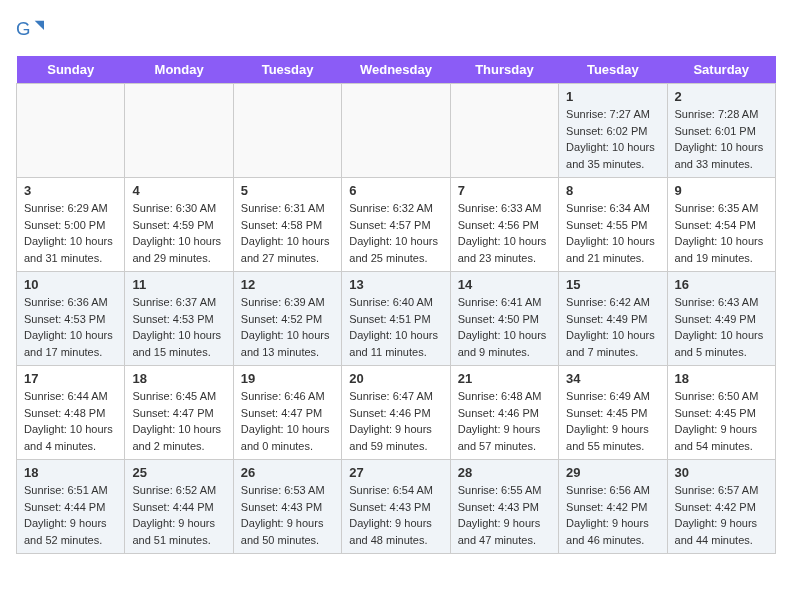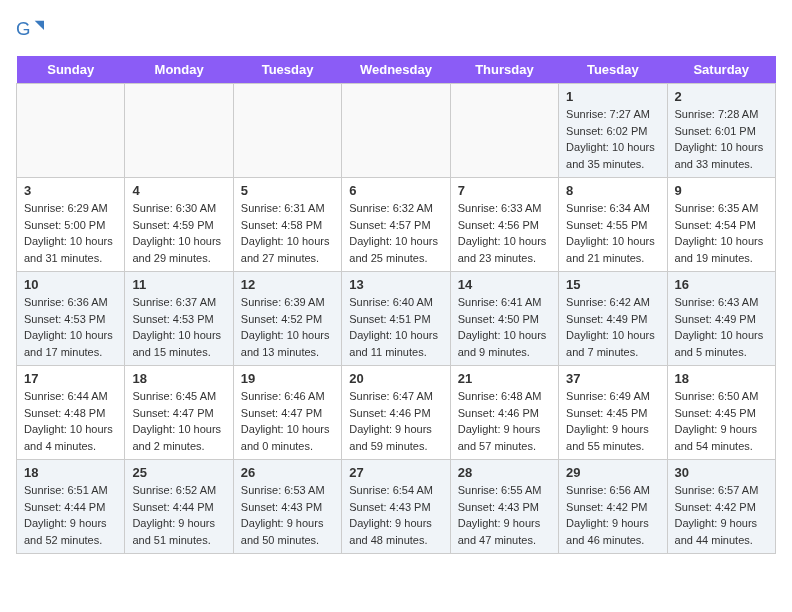--- a/index.html
+++ b/index.html
@@ -208,21 +208,21 @@
         </td>
         <td>
           <span class="day-num">20</span>
           <div class="day-info">Sunrise: 6:47 AM<br>Sunset: 4:46 PM<br>Daylight: 9 hours and 59 minutes.</div>
         </td>
         <td>
           <span class="day-num">21</span>
           <div class="day-info">Sunrise: 6:48 AM<br>Sunset: 4:46 PM<br>Daylight: 9 hours and 57 minutes.</div>
         </td>
         <td>
-          <span class="day-num">37</span>
+          <span class="day-num">34</span>
           <div class="day-info">Sunrise: 6:49 AM<br>Sunset: 4:45 PM<br>Daylight: 9 hours and 55 minutes.</div>
         </td>
         <td>
           <span class="day-num">18</span>
           <div class="day-info">Sunrise: 6:50 AM<br>Sunset: 4:45 PM<br>Daylight: 9 hours and 54 minutes.</div>
         </td>
       </tr>
       <tr>
         <td class="alt-row">
           <span class="day-num">18</span>

